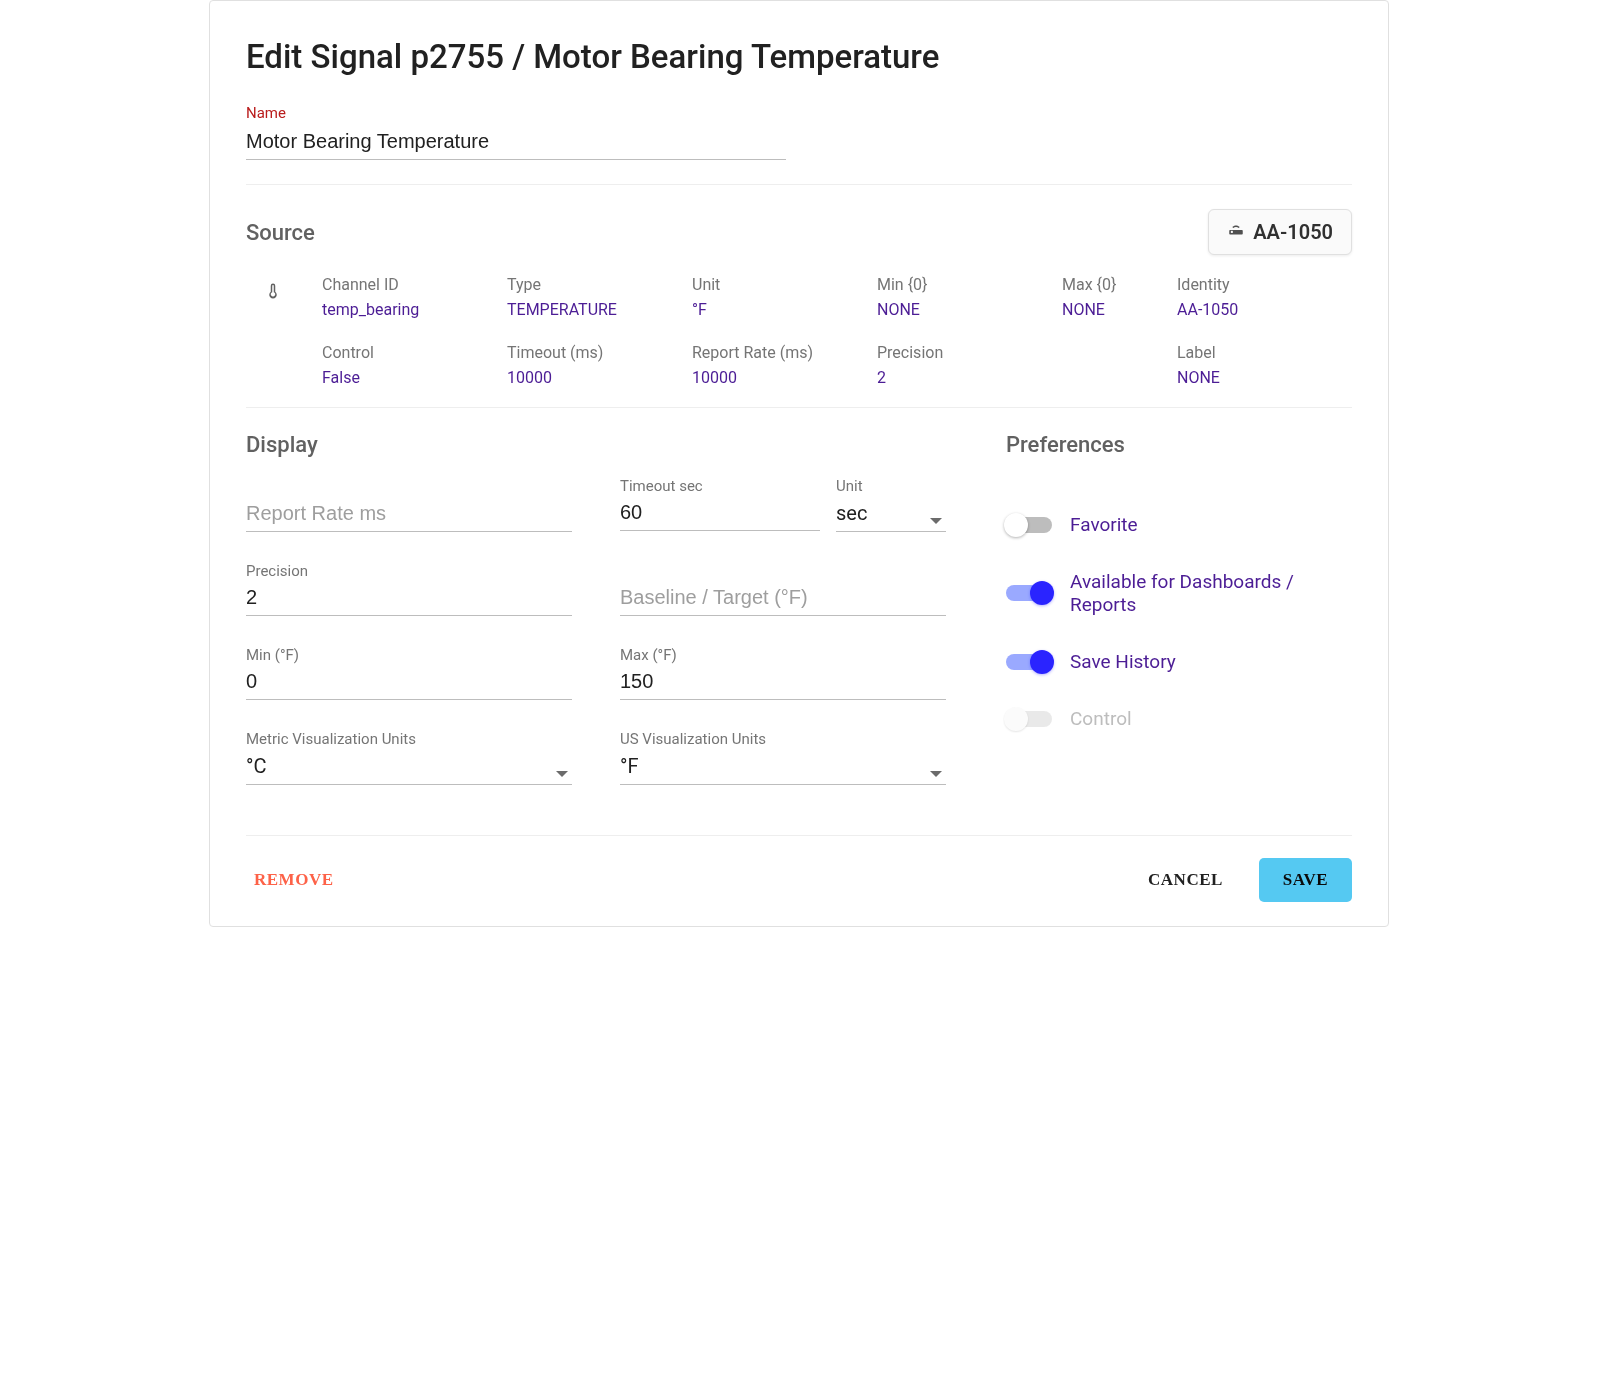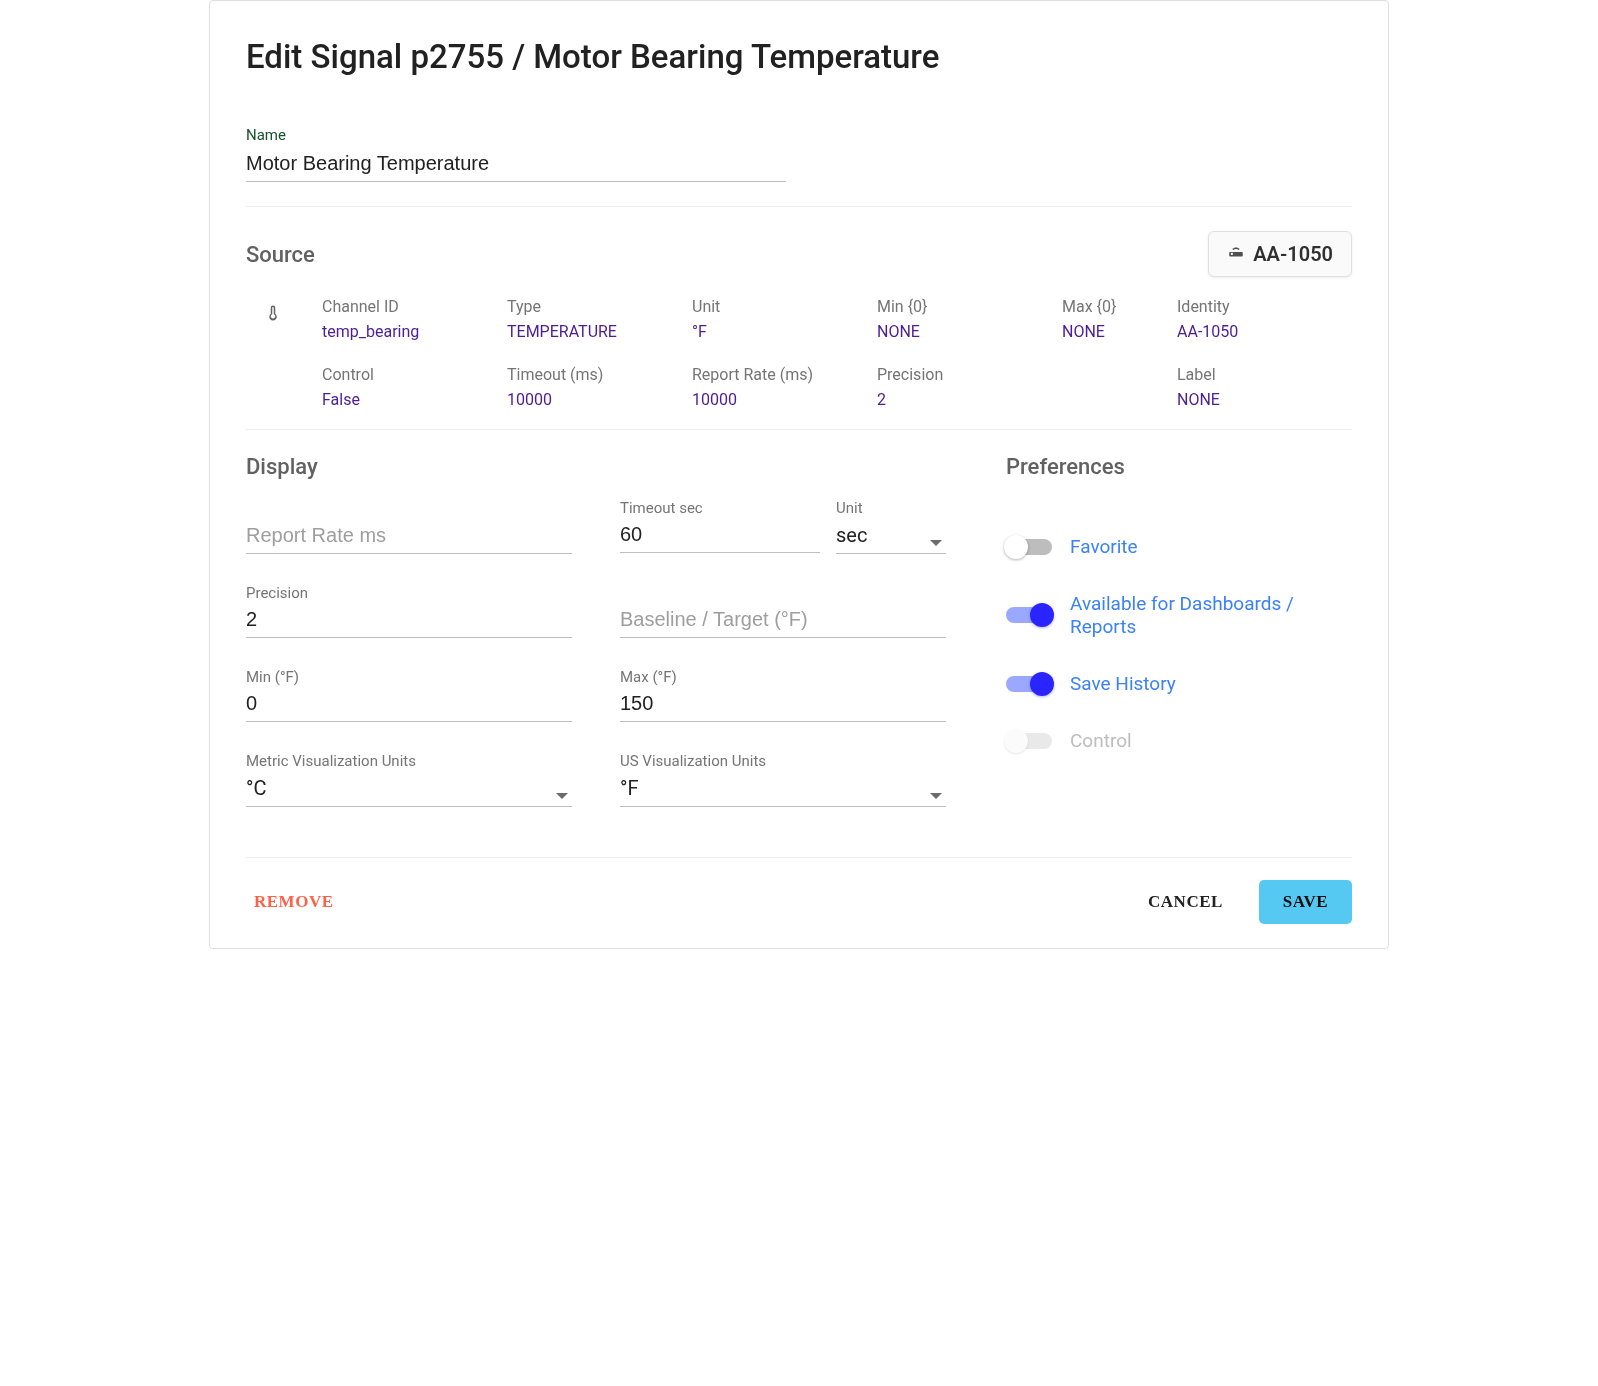--- a/index.html
+++ b/index.html
@@ -15,26 +15,26 @@
     margin: 0 auto;
     background: #fff;
     border: 1px solid #e0e0e0;
     border-radius: 4px;
     padding: 36px 36px 24px 36px;
   }
   .title {
     font-size: 33px;
     font-weight: 500;
     color: #212121;
-    margin: 0 0 50px 0;
+    margin: 0 0 28px 0;
   }
   .field-group { margin-bottom: 24px; }
   .field-label, .float-label {
     font-size: 15px;
-    color: #14532d;
+    color: #b91c1c;
     display: block;
     margin-bottom: 6px;
   }
   .text-input {
     border: none;
     border-bottom: 1px solid #bdbdbd;
     font-size: 20px;
     padding: 2px 0 6px 0;
     width: 100%;
     outline: none;
@@ -140,21 +140,21 @@
     pointer-events: none;
   }
   .pref-row {
     display: flex;
     align-items: center;
     gap: 18px;
     margin-bottom: 34px;
   }
   .pref-label {
     font-size: 19px;
-    color: #3b82f6;
+    color: #4c1d95;
   }
   .pref-label.disabled { color: #bdbdbd; }
   .switch {
     position: relative;
     width: 46px;
     height: 16px;
     border-radius: 999px;
     cursor: pointer;
     flex-shrink: 0;
   }

